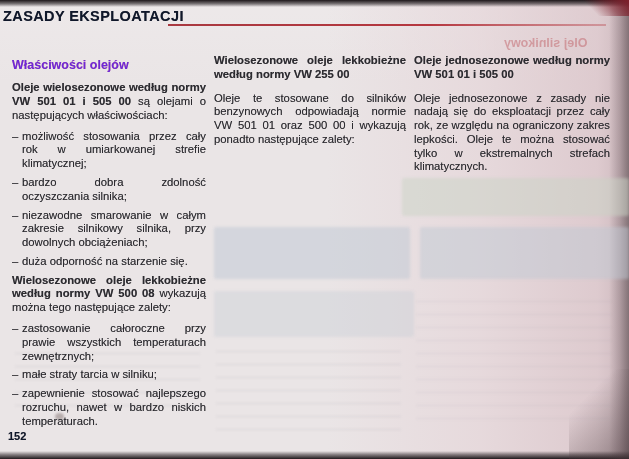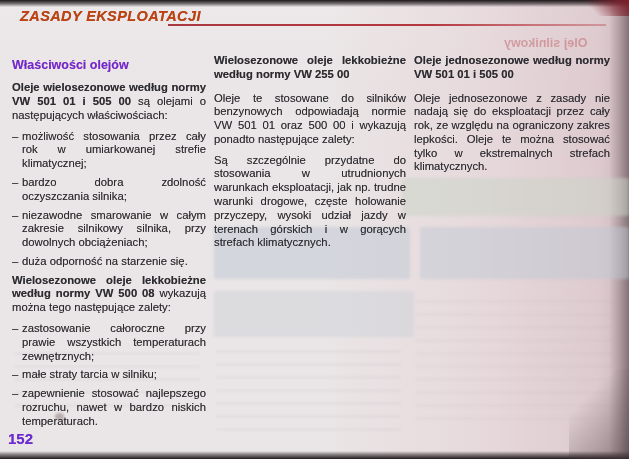--- a/index.html
+++ b/index.html
@@ -22,43 +22,43 @@
   .edge-right{position:absolute;right:0;top:0;width:20px;height:100%;
     background:linear-gradient(90deg,rgba(70,52,58,0) 0%,rgba(70,52,58,0.25) 55%,rgba(58,44,48,0.5) 100%);
   }
   .corner-maroon{position:absolute;right:0;top:0;width:46px;height:16px;
     background:linear-gradient(225deg,#7e1f2b 0%,rgba(126,31,43,0.55) 40%,rgba(126,31,43,0) 75%);}
   .corner-br{position:absolute;right:0;bottom:0;width:60px;height:90px;
     background:linear-gradient(315deg,rgba(74,58,62,0.5) 0%,rgba(74,58,62,0) 70%);}
 
   
   .page-title{
-    position:absolute;left:20px;top:8px;
-    font-size:14.5px;font-style:italic;font-weight:700;letter-spacing:.4px;
-    color:#c2410c;text-shadow:0 0 .5px rgba(38,36,42,.55);
+    position:absolute;left:3px;top:8px;
+    font-size:14.5px;font-weight:700;letter-spacing:.4px;
+    color:#0f172a;text-shadow:0 0 .5px rgba(38,36,42,.55);
   }
   .title-rule{position:absolute;left:168px;top:24px;width:438px;height:2px;
     background:linear-gradient(90deg,#a93940 0%,#b5373f 60%,rgba(181,55,63,.35) 100%);}
 
   
   .col{position:absolute;font-size:11.3px;line-height:1.22;color:#2c2b30;
     text-shadow:0 0 .4px rgba(44,43,48,.5);text-align:justify;}
   .col-1{left:12px;top:58px;width:194px;}
   .col-2{left:214px;top:54px;width:192px;}
   .col-3{left:414px;top:54px;width:196px;}
   .h-red{color:#6d28d9;font-weight:700;font-size:12.5px;margin:0 0 8px 0;
     text-shadow:0 0 .4px rgba(200,58,48,.5);}
   .h-bold{font-weight:700;margin:0 0 10px 0;}
   .para{margin:0 0 7px 0;}
   .lead{font-weight:700;}
   .bullet{display:flex;margin:2px 0 5px 0;}
   .bullet .dash{flex:0 0 10px;}
   .bullet .btxt{flex:1;text-align:justify;}
-  .pgnum{position:absolute;left:8px;top:430px;font-size:15px;font-weight:600;
-    color:#6d28d9;text-shadow:0 0 .4px rgba(51,47,51,.5);}
+  .pgnum{position:absolute;left:8px;top:430px;font-size:11px;font-weight:600;
+    color:#0f172a;text-shadow:0 0 .4px rgba(51,47,51,.5);}
 
   
   .ghost-mirror{
     position:absolute;right:42px;top:36px;
     transform:scaleX(-1);color:rgba(186,76,84,.42);
     font-weight:700;font-size:12.5px;filter:blur(.7px);
   }
   .ghost-block{position:absolute;pointer-events:none;filter:blur(1.6px);border-radius:2px;}
   .gb-green{left:402px;top:178px;width:227px;height:38px;background:rgba(201,211,198,.5);}
   .gb-blue-a{left:214px;top:227px;width:196px;height:52px;background:rgba(190,200,212,.5);}
@@ -125,21 +125,20 @@
   </div>
   <div class="bullet">
     <span class="dash">–</span>
     <span class="btxt">zapewnienie stosować najlepszego rozruchu, nawet w bardzo niskich temperaturach.</span>
   </div>
 </div>
 
 <div class="col col-2">
   <p class="h-bold">Wielosezonowe oleje lekkobieżne według normy VW 255 00</p>
   <p class="para">Oleje te stosowane do silników benzynowych odpowiadają normie VW 501 01 oraz 500 00 i wykazują ponadto następujące zalety:</p>
-  <p class="para">Są szczególnie przydatne do stosowania w utrudnionych warunkach eksploatacji, jak np. trudne warunki drogowe, częste holowanie przyczepy, wysoki udział jazdy w terenach górskich i w gorących strefach klimatycznych.</p>
 </div>
 
 <div class="col col-3">
   <p class="h-bold">Oleje jednosezonowe według normy VW 501 01 i 505 00</p>
   <p class="para">Oleje jednosezonowe z zasady nie nadają się do eksploatacji przez cały rok, ze względu na ograniczony zakres lepkości. Oleje te można stosować tylko w ekstremalnych strefach klimatycznych.</p>
 </div>
 
 <div class="pgnum">152</div>
 
 </body></html>

